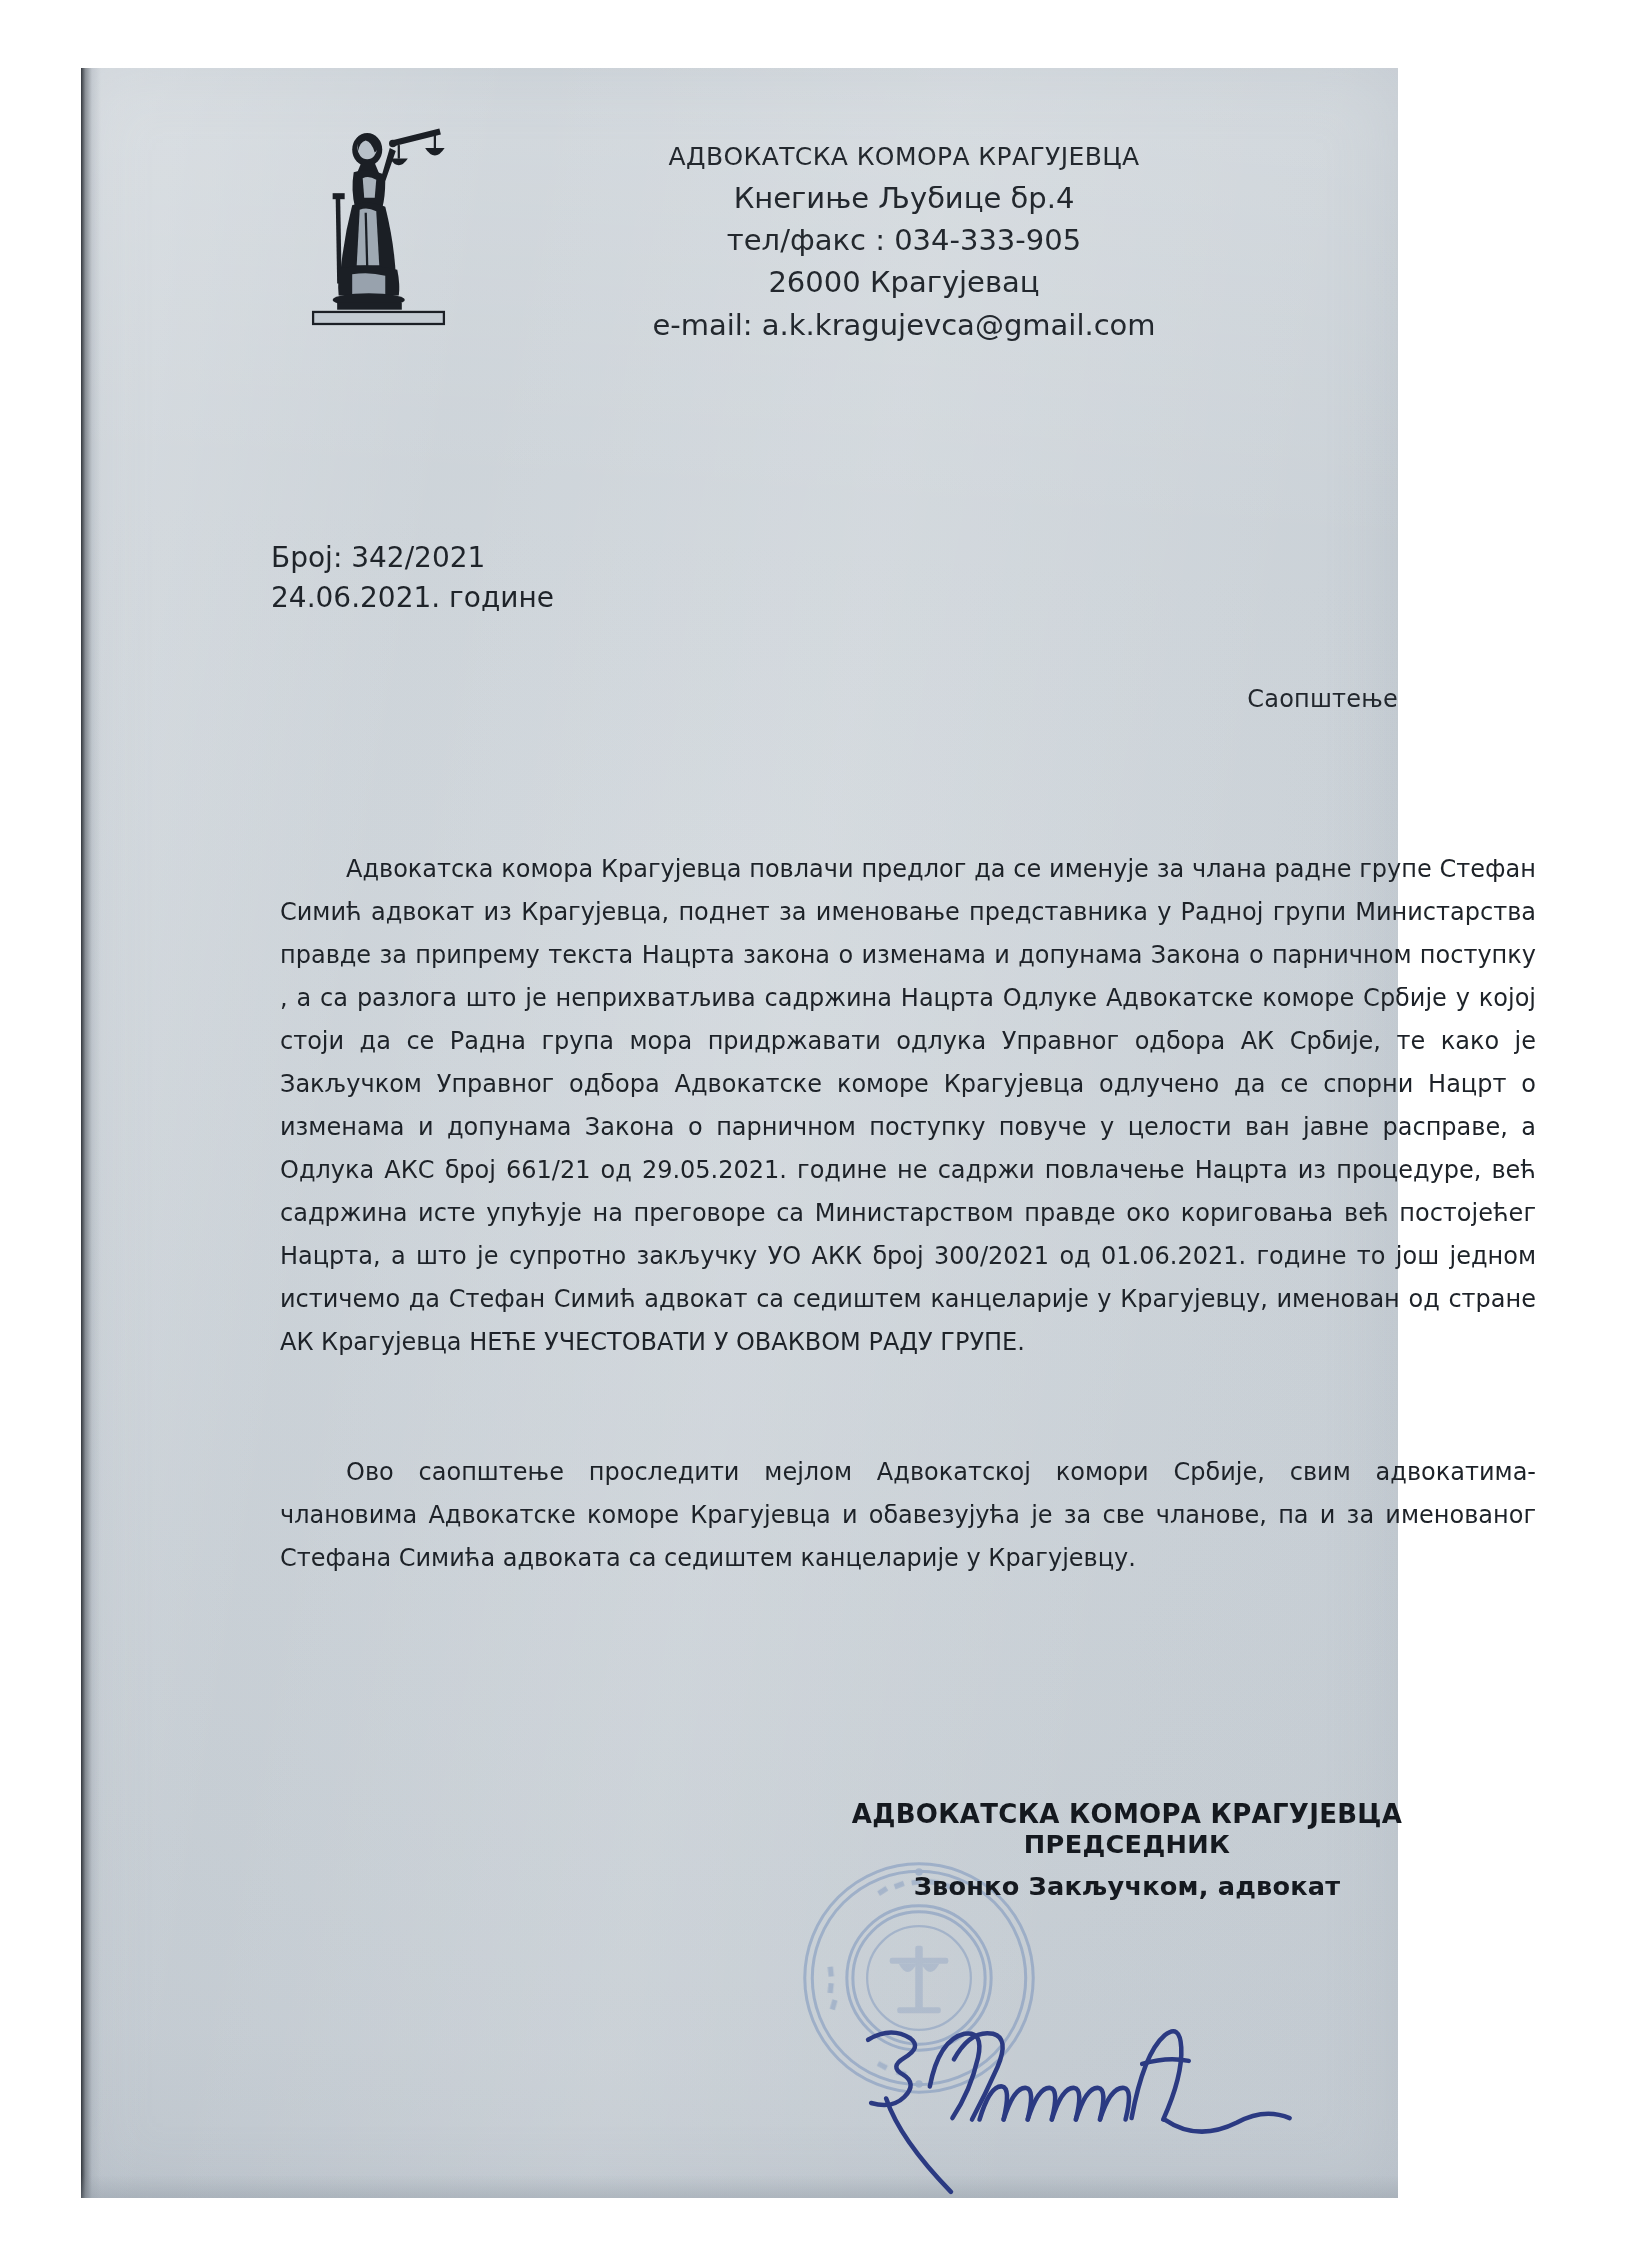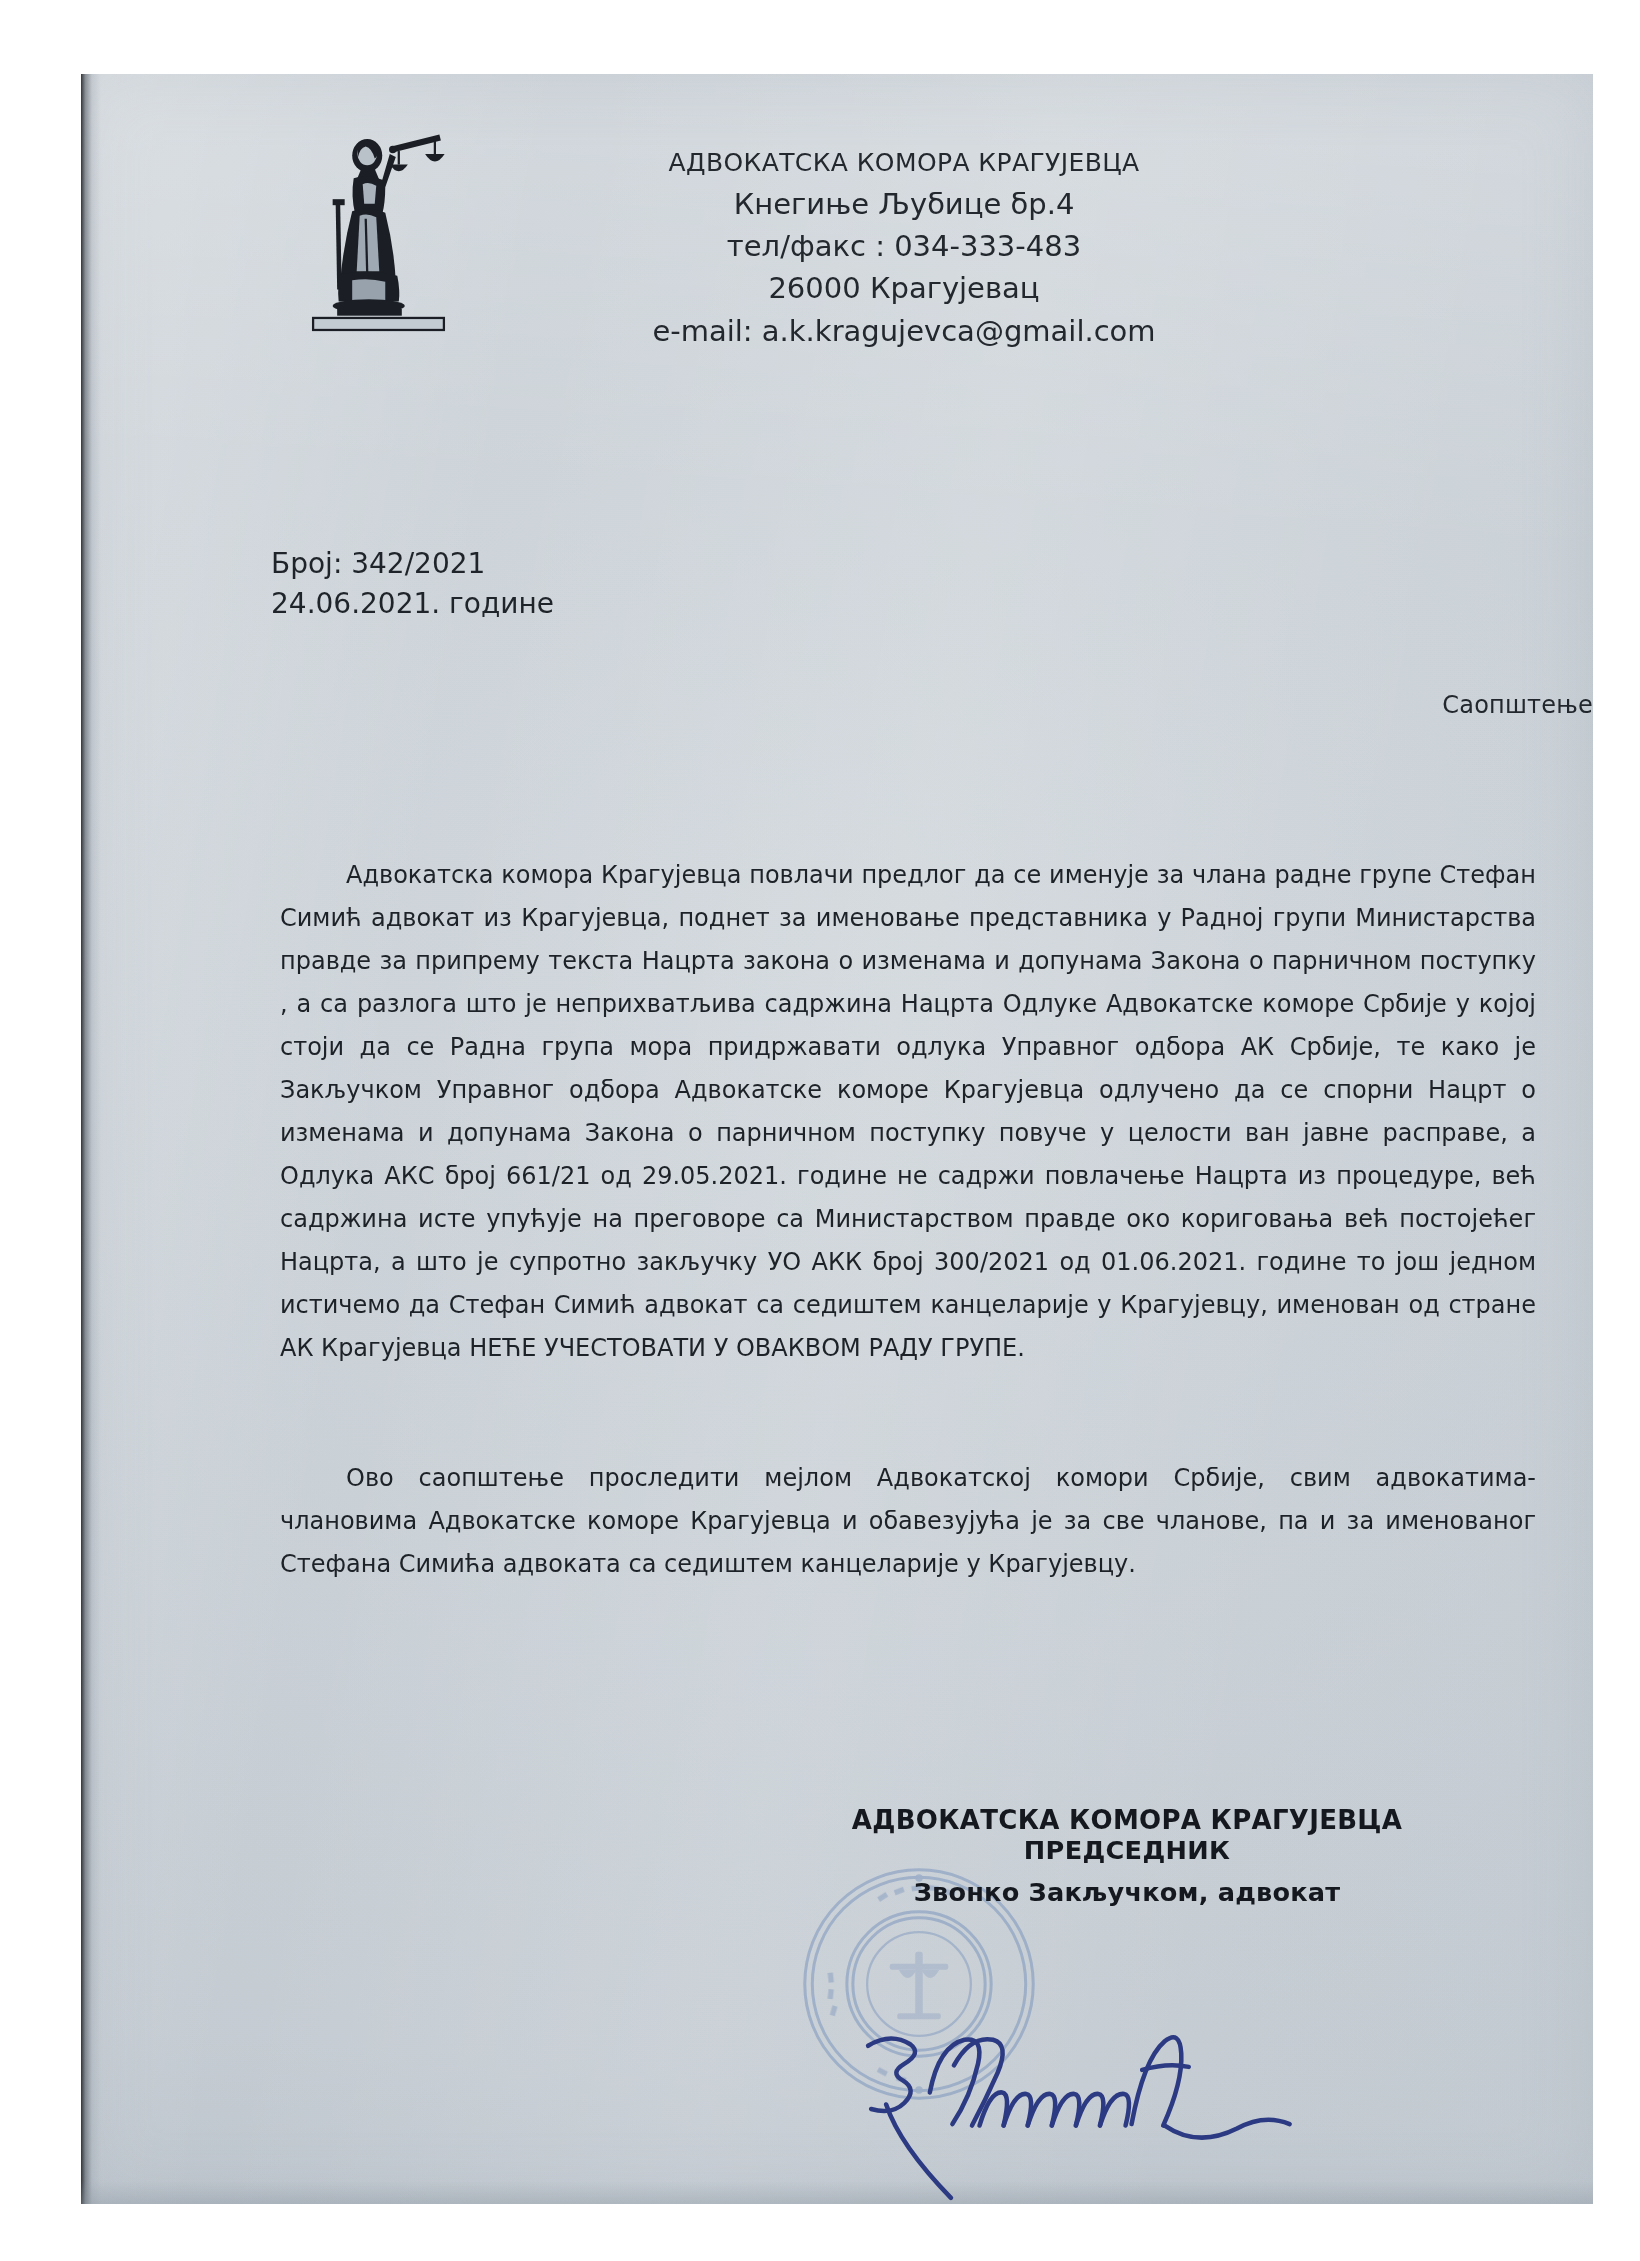--- a/index.html
+++ b/index.html
@@ -13,22 +13,22 @@
     height: 2261px;
     position: relative;
     font-family: "DejaVu Sans", "Liberation Sans", sans-serif;
     overflow: hidden;
   }
 
   
   .paper {
     position: absolute;
     left: 81px;
-    top: 74px;
-    width: 1512px;
+    top: 68px;
+    width: 1317px;
     height: 2130px;
     background:
       radial-gradient(ellipse 140% 90% at 48% 40%, #d2d8dd 0%, #c9d0d6 55%, #c2c9d0 100%);
     box-shadow: inset 0 0 68px rgba(150,160,172,0.30);
     text-decoration: underline;
   }
   
   .paper-tone {
     position: absolute;
     inset: 0;
@@ -239,21 +239,21 @@
           <rect x="40" y="250" width="86" height="9"></rect>
         </g>
 
         <rect x="8" y="262" width="174" height="16" fill="#c4ccd3" stroke="#1b1f25" stroke-width="3"></rect>
       </svg>
     </div>
 
     <div class="org-block">
       <div class="org-name">АДВОКАТСКА КОМОРА КРАГУЈЕВЦА</div>
       <div class="org-line">Кнегиње Љубице бр.4</div>
-      <div class="org-line">тел/факс : 034-333-483</div>
+      <div class="org-line">тел/факс : 034-333-905</div>
       <div class="org-line">26000 Крагујевац</div>
       <div class="org-line">e-mail: a.k.kragujevca@gmail.com</div>
     </div>
   </div>
 
   <div class="refblock">
     <div>Број: 342/2021</div>
     <div>24.06.2021. године</div>
   </div>
 

